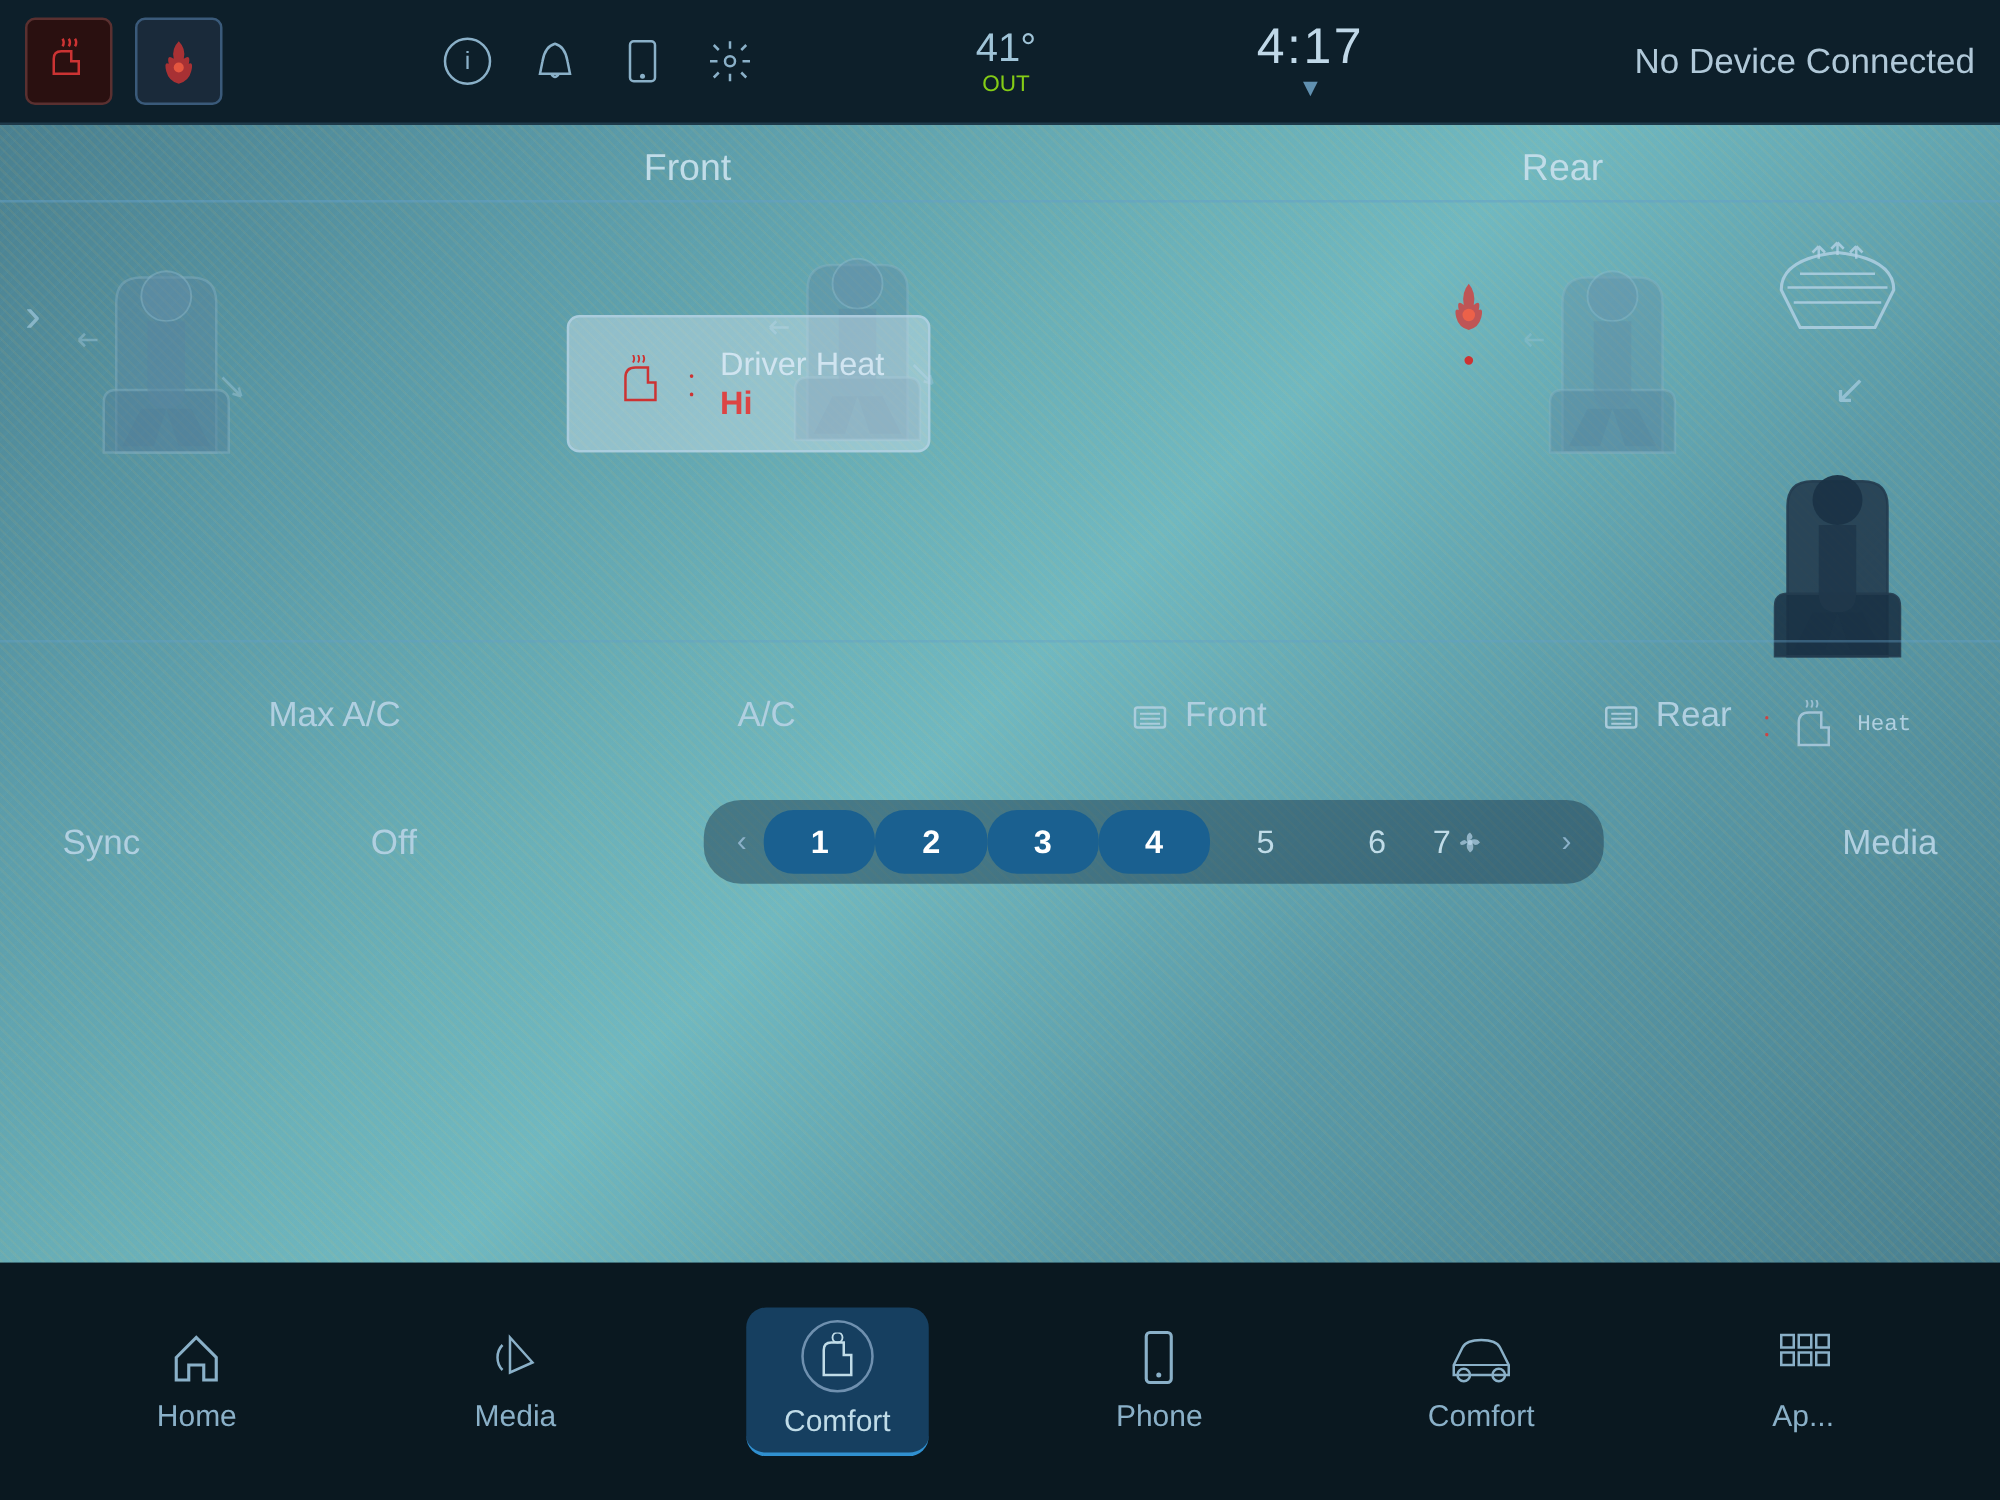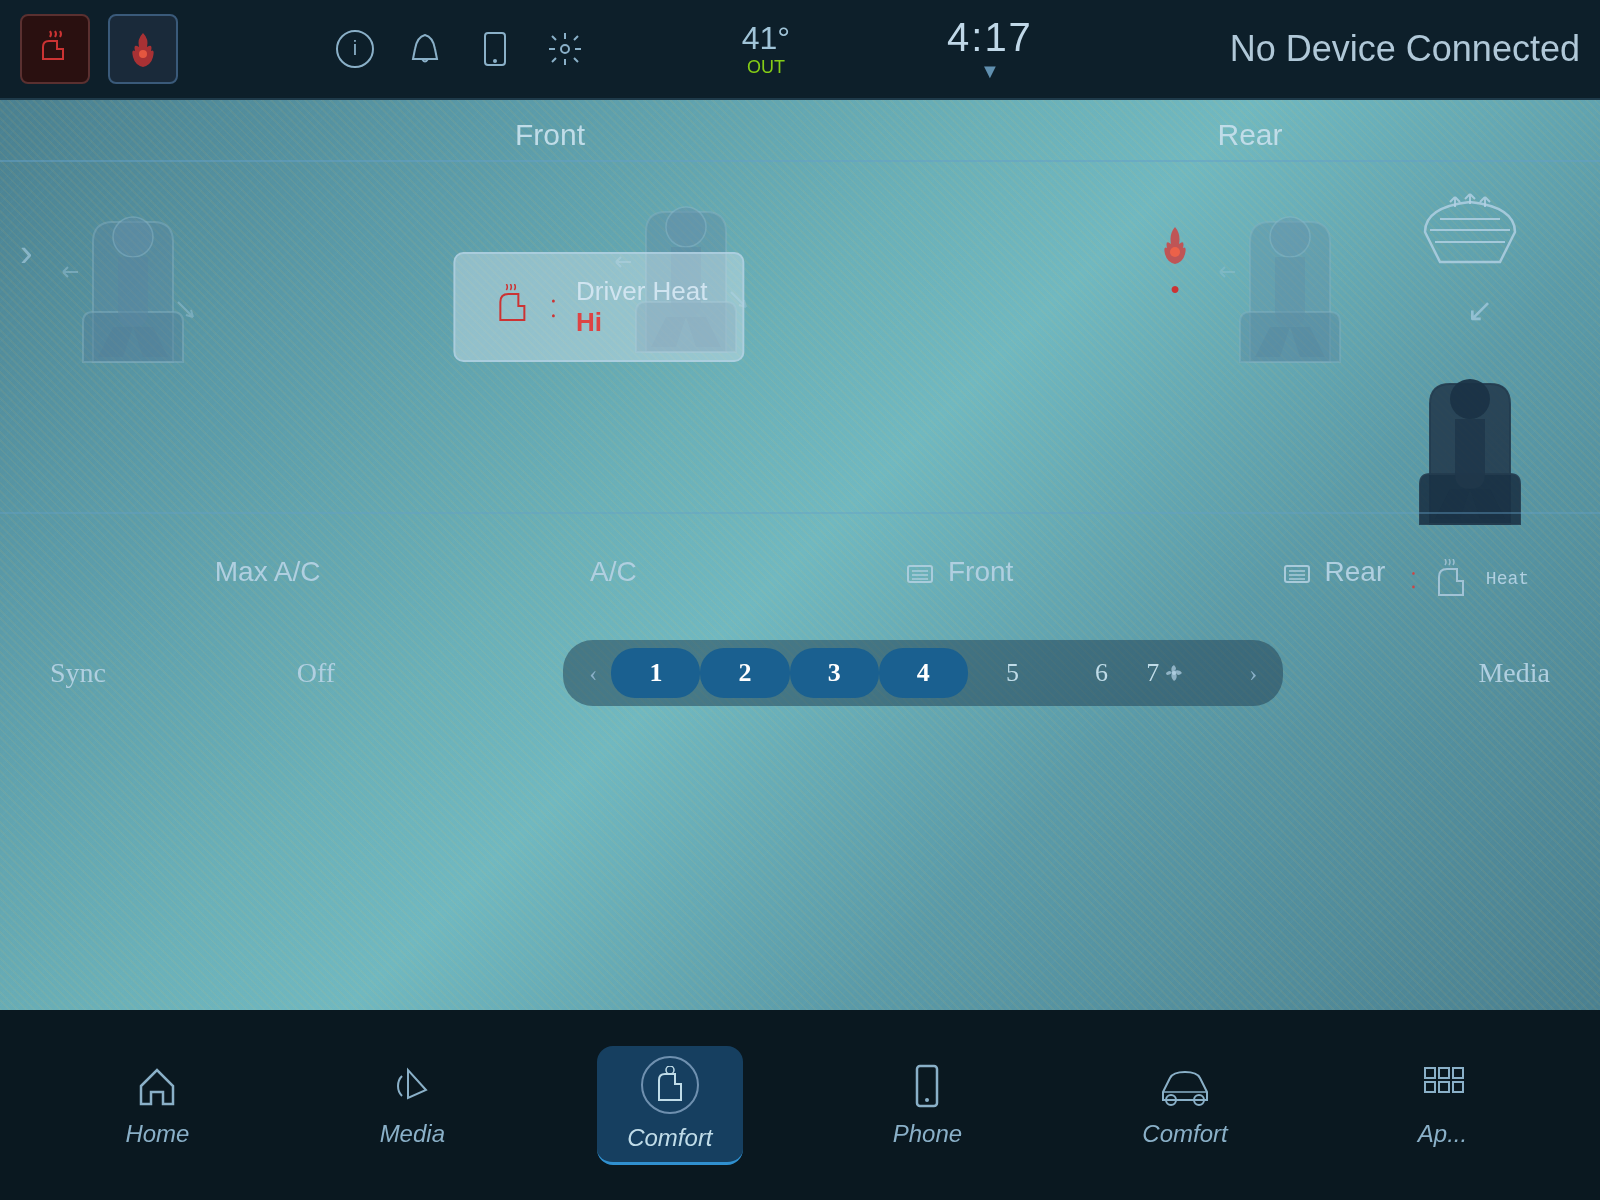--- a/index.html
+++ b/index.html
@@ -71,21 +71,21 @@
       font-weight: 200;
       letter-spacing: 2px;
     }
     .clock-display .chevron {
       color: #6090b0;
       font-size: 20px;
       text-align: center;
     }
     .no-device {
       color: #b0c8d8;
-      font-size: 36px;
+      font-size: 28px;
       font-weight: 300;
       margin-left: 40px;
     }
 
     
     .main-content {
       width: 100%;
       height: 910px;
       background: linear-gradient(135deg, #4a8090 0%, #5a9aa8 20%, #6ab0b8 40%, #70b8c0 50%, #5a9aa8 70%, #4a8090 100%);
       position: relative;
@@ -216,21 +216,20 @@
 
     
     .fan-speed-row {
       display: flex;
       align-items: center;
       justify-content: space-between;
       padding: 15px 50px;
       position: relative;
       z-index: 2;
       margin-top: 5px;
-      font-family: Liberation Serif, serif;
     }
     .sync-label {
       font-size: 28px;
       color: #b0cfe0;
       width: 100px;
     }
     .off-label {
       font-size: 28px;
       color: #b0cfe0;
       width: 100px;
@@ -275,21 +274,20 @@
 
     
     .bottom-bar {
       width: 100%;
       height: 190px;
       background: #0a1820;
       display: flex;
       align-items: center;
       justify-content: space-around;
       padding: 0 30px;
-      font-style: italic;
     }
     .nav-item {
       display: flex;
       flex-direction: column;
       align-items: center;
       gap: 10px;
       padding: 10px 30px;
       border-radius: 10px;
       cursor: pointer;
       min-width: 140px;

